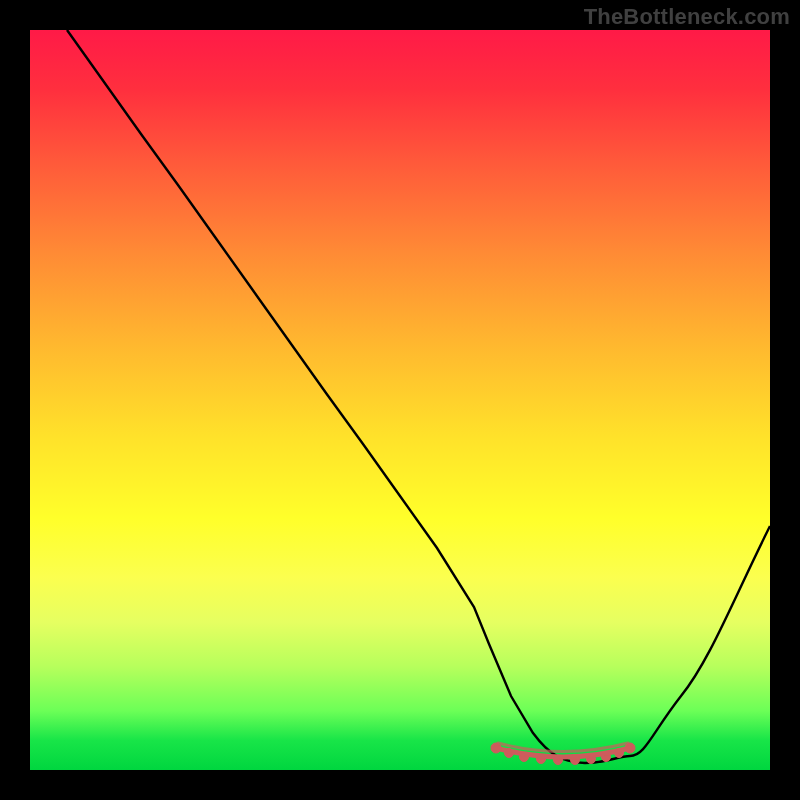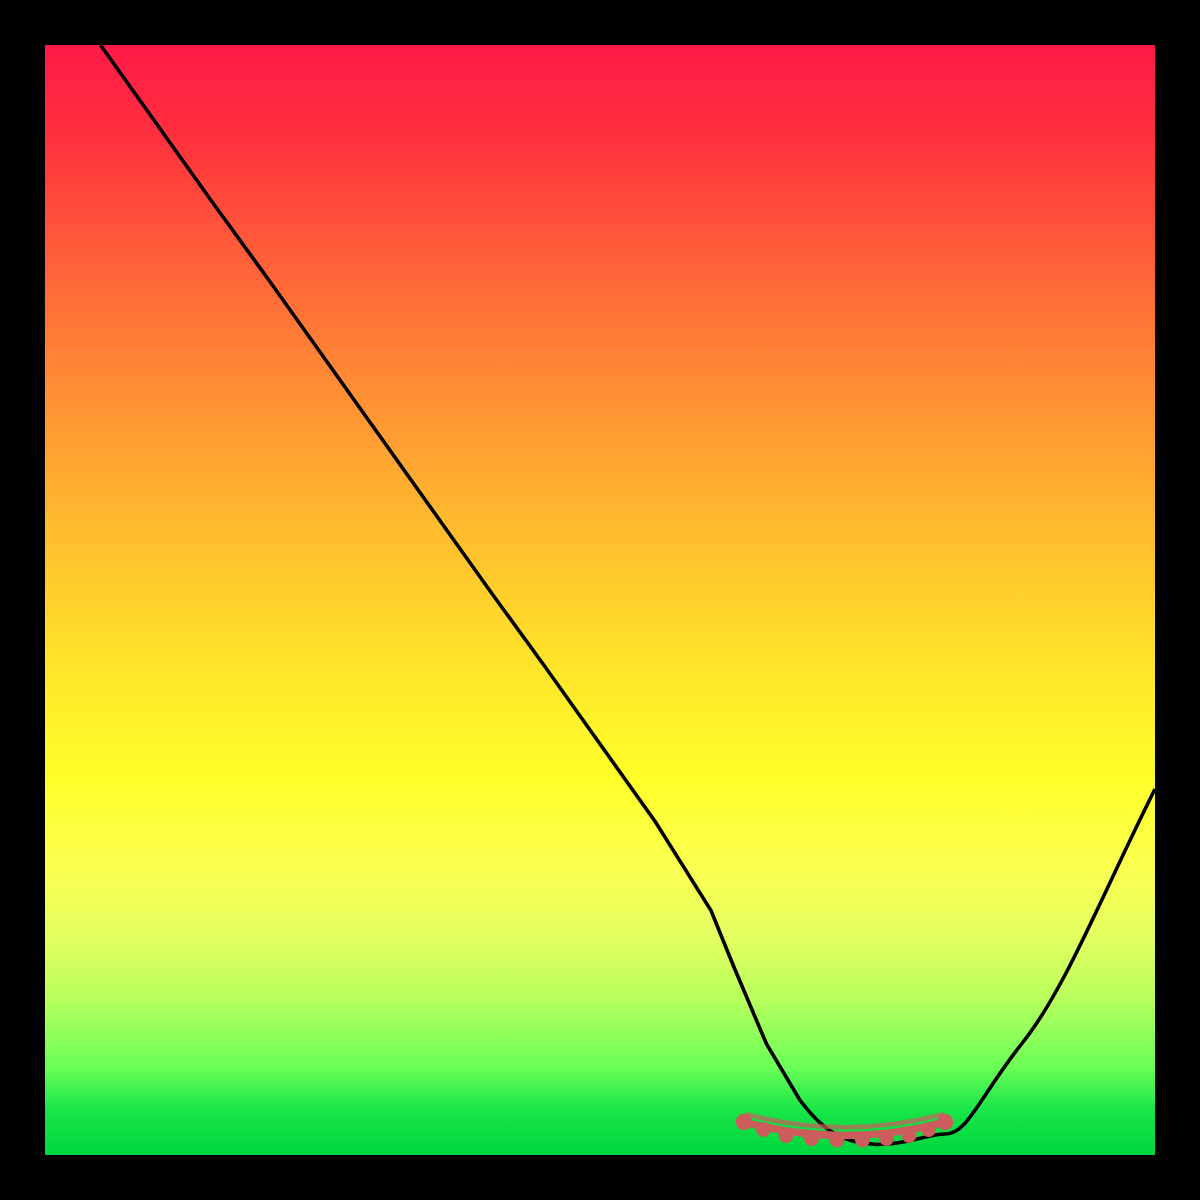--- a/index.html
+++ b/index.html
@@ -56,20 +56,21 @@
     width: 740px;
     height: 740px;
     overflow: visible;
   }
 </style>
 </head>
 <body>
 
 <div class="stage">
 
+  <div class="watermark">TheBottleneck.com</div>
 
   <div class="plot">
     <svg class="curves" viewBox="0 0 740 740" preserveAspectRatio="none">
       <path d="M 37 0
                L 74 52
                L 111 104
                L 148 155
                L 185 207
                L 222 259
                L 259 311

